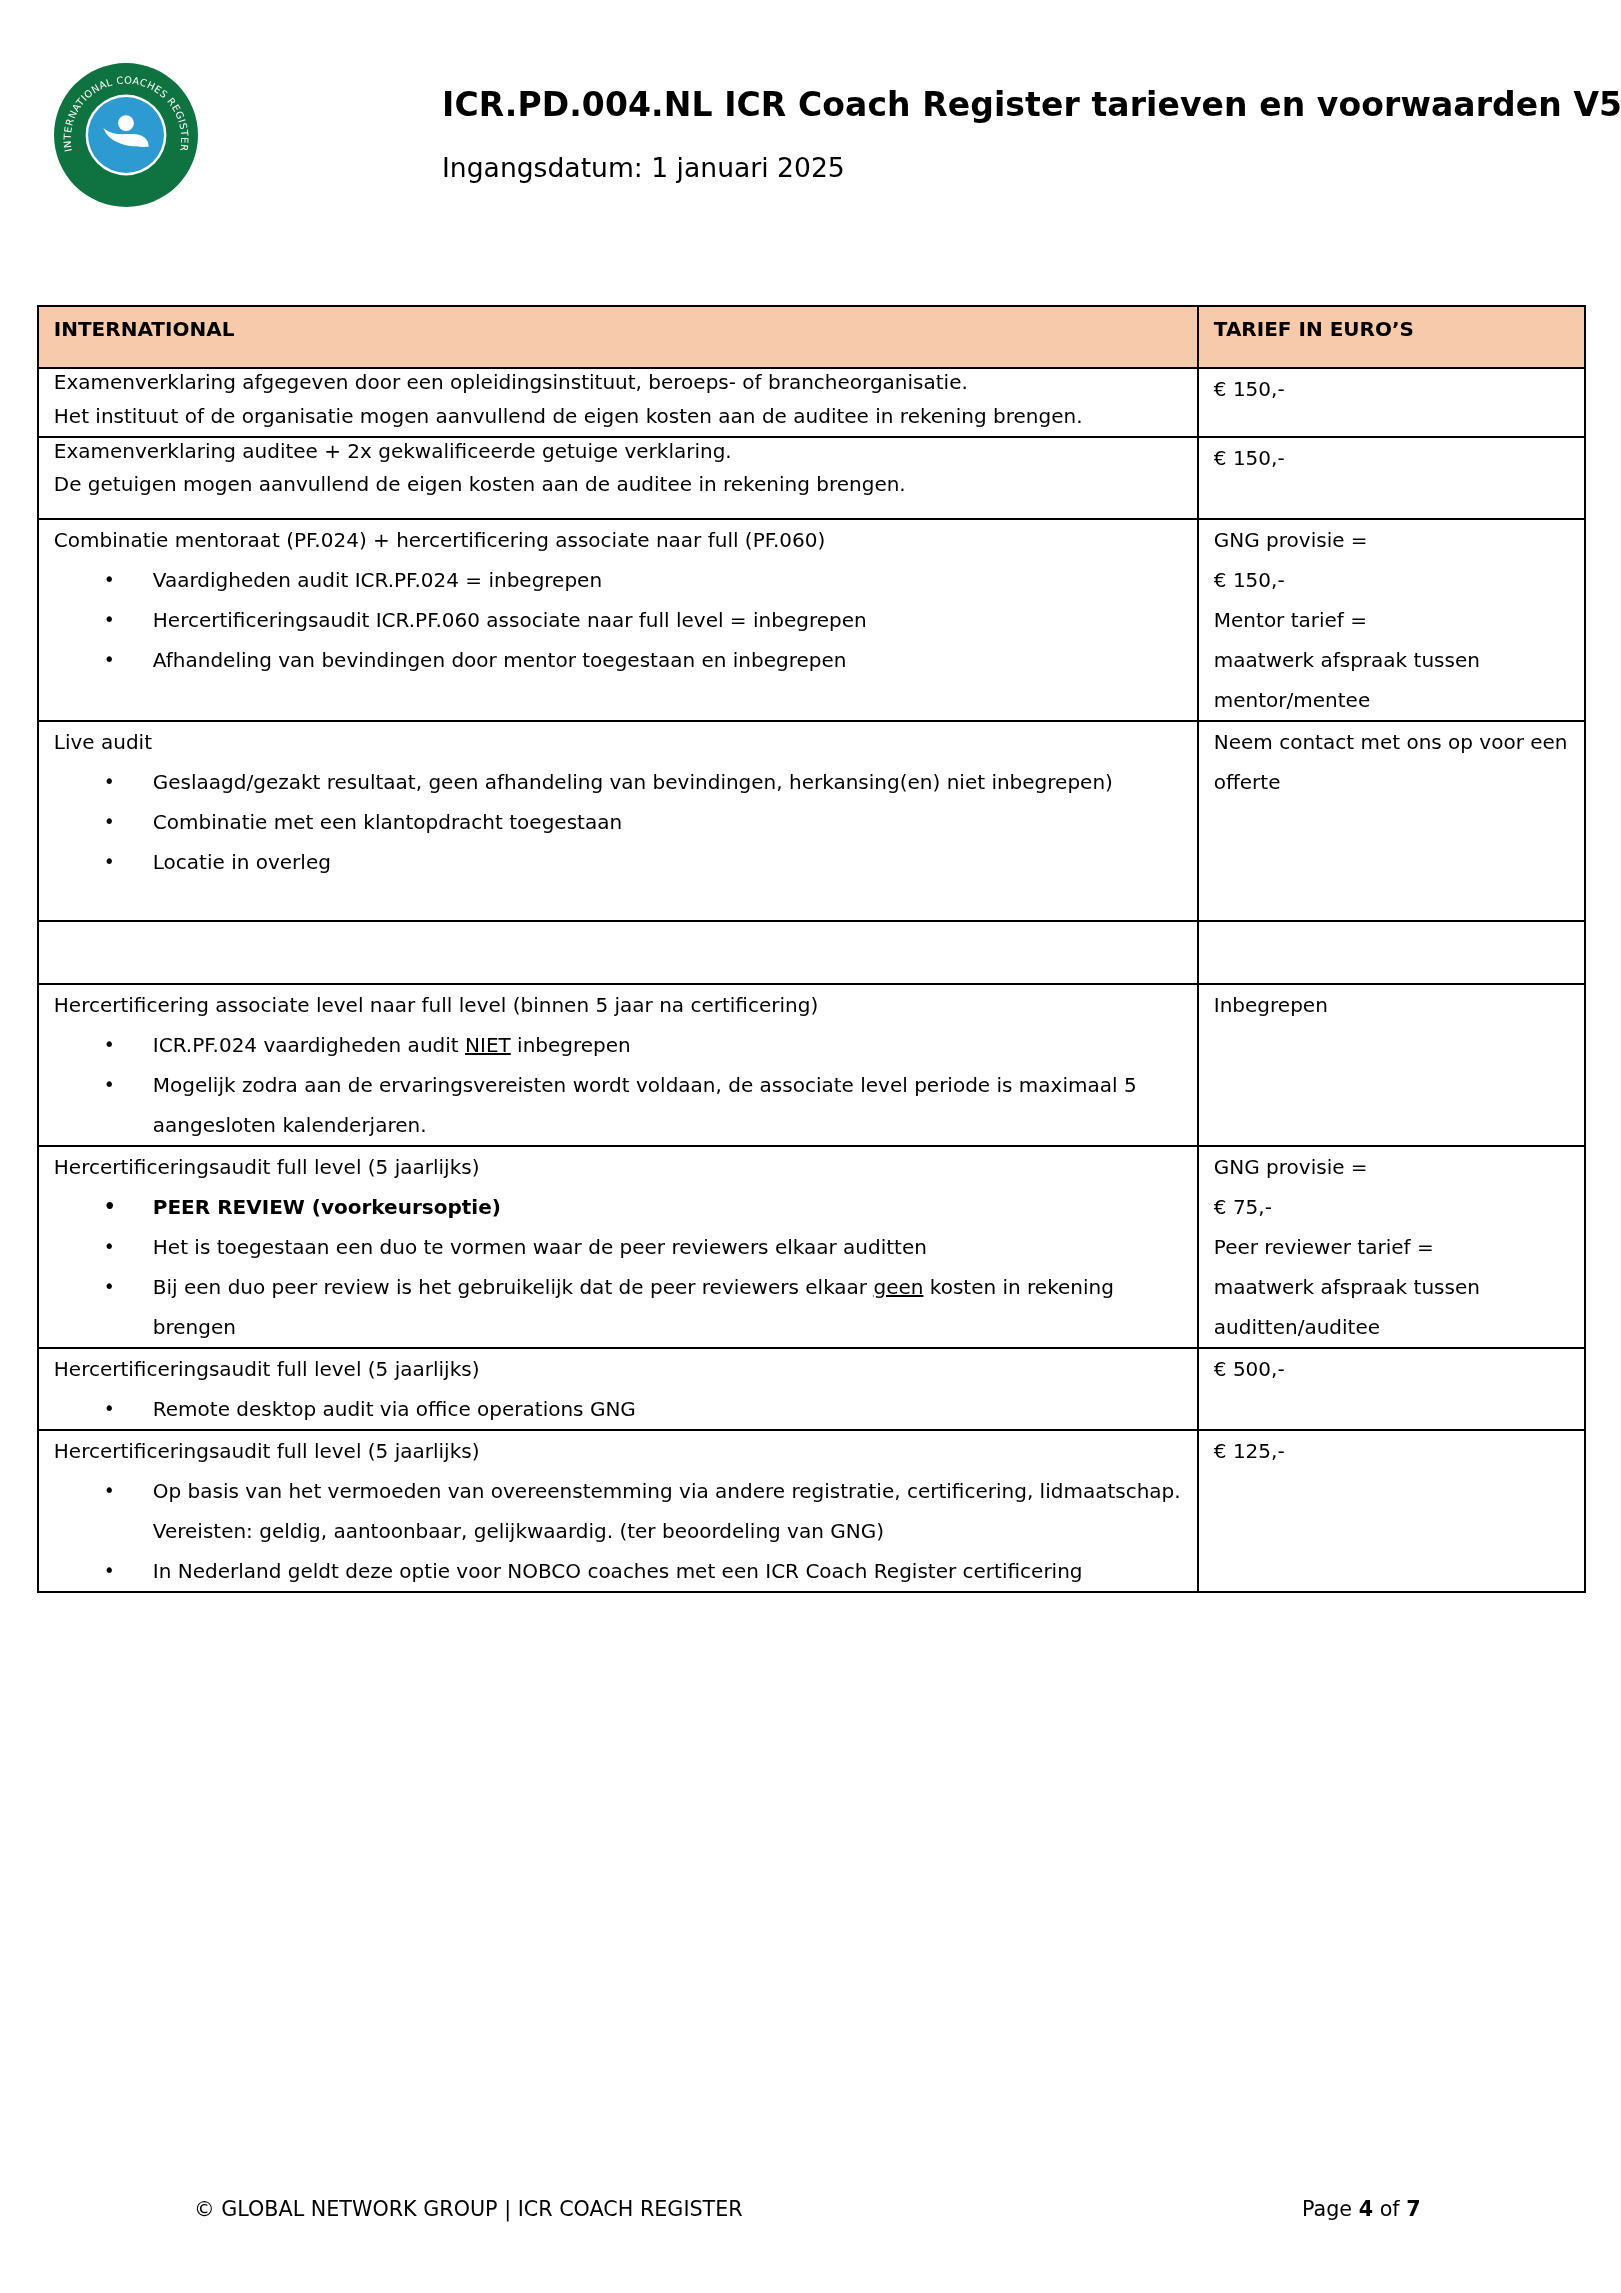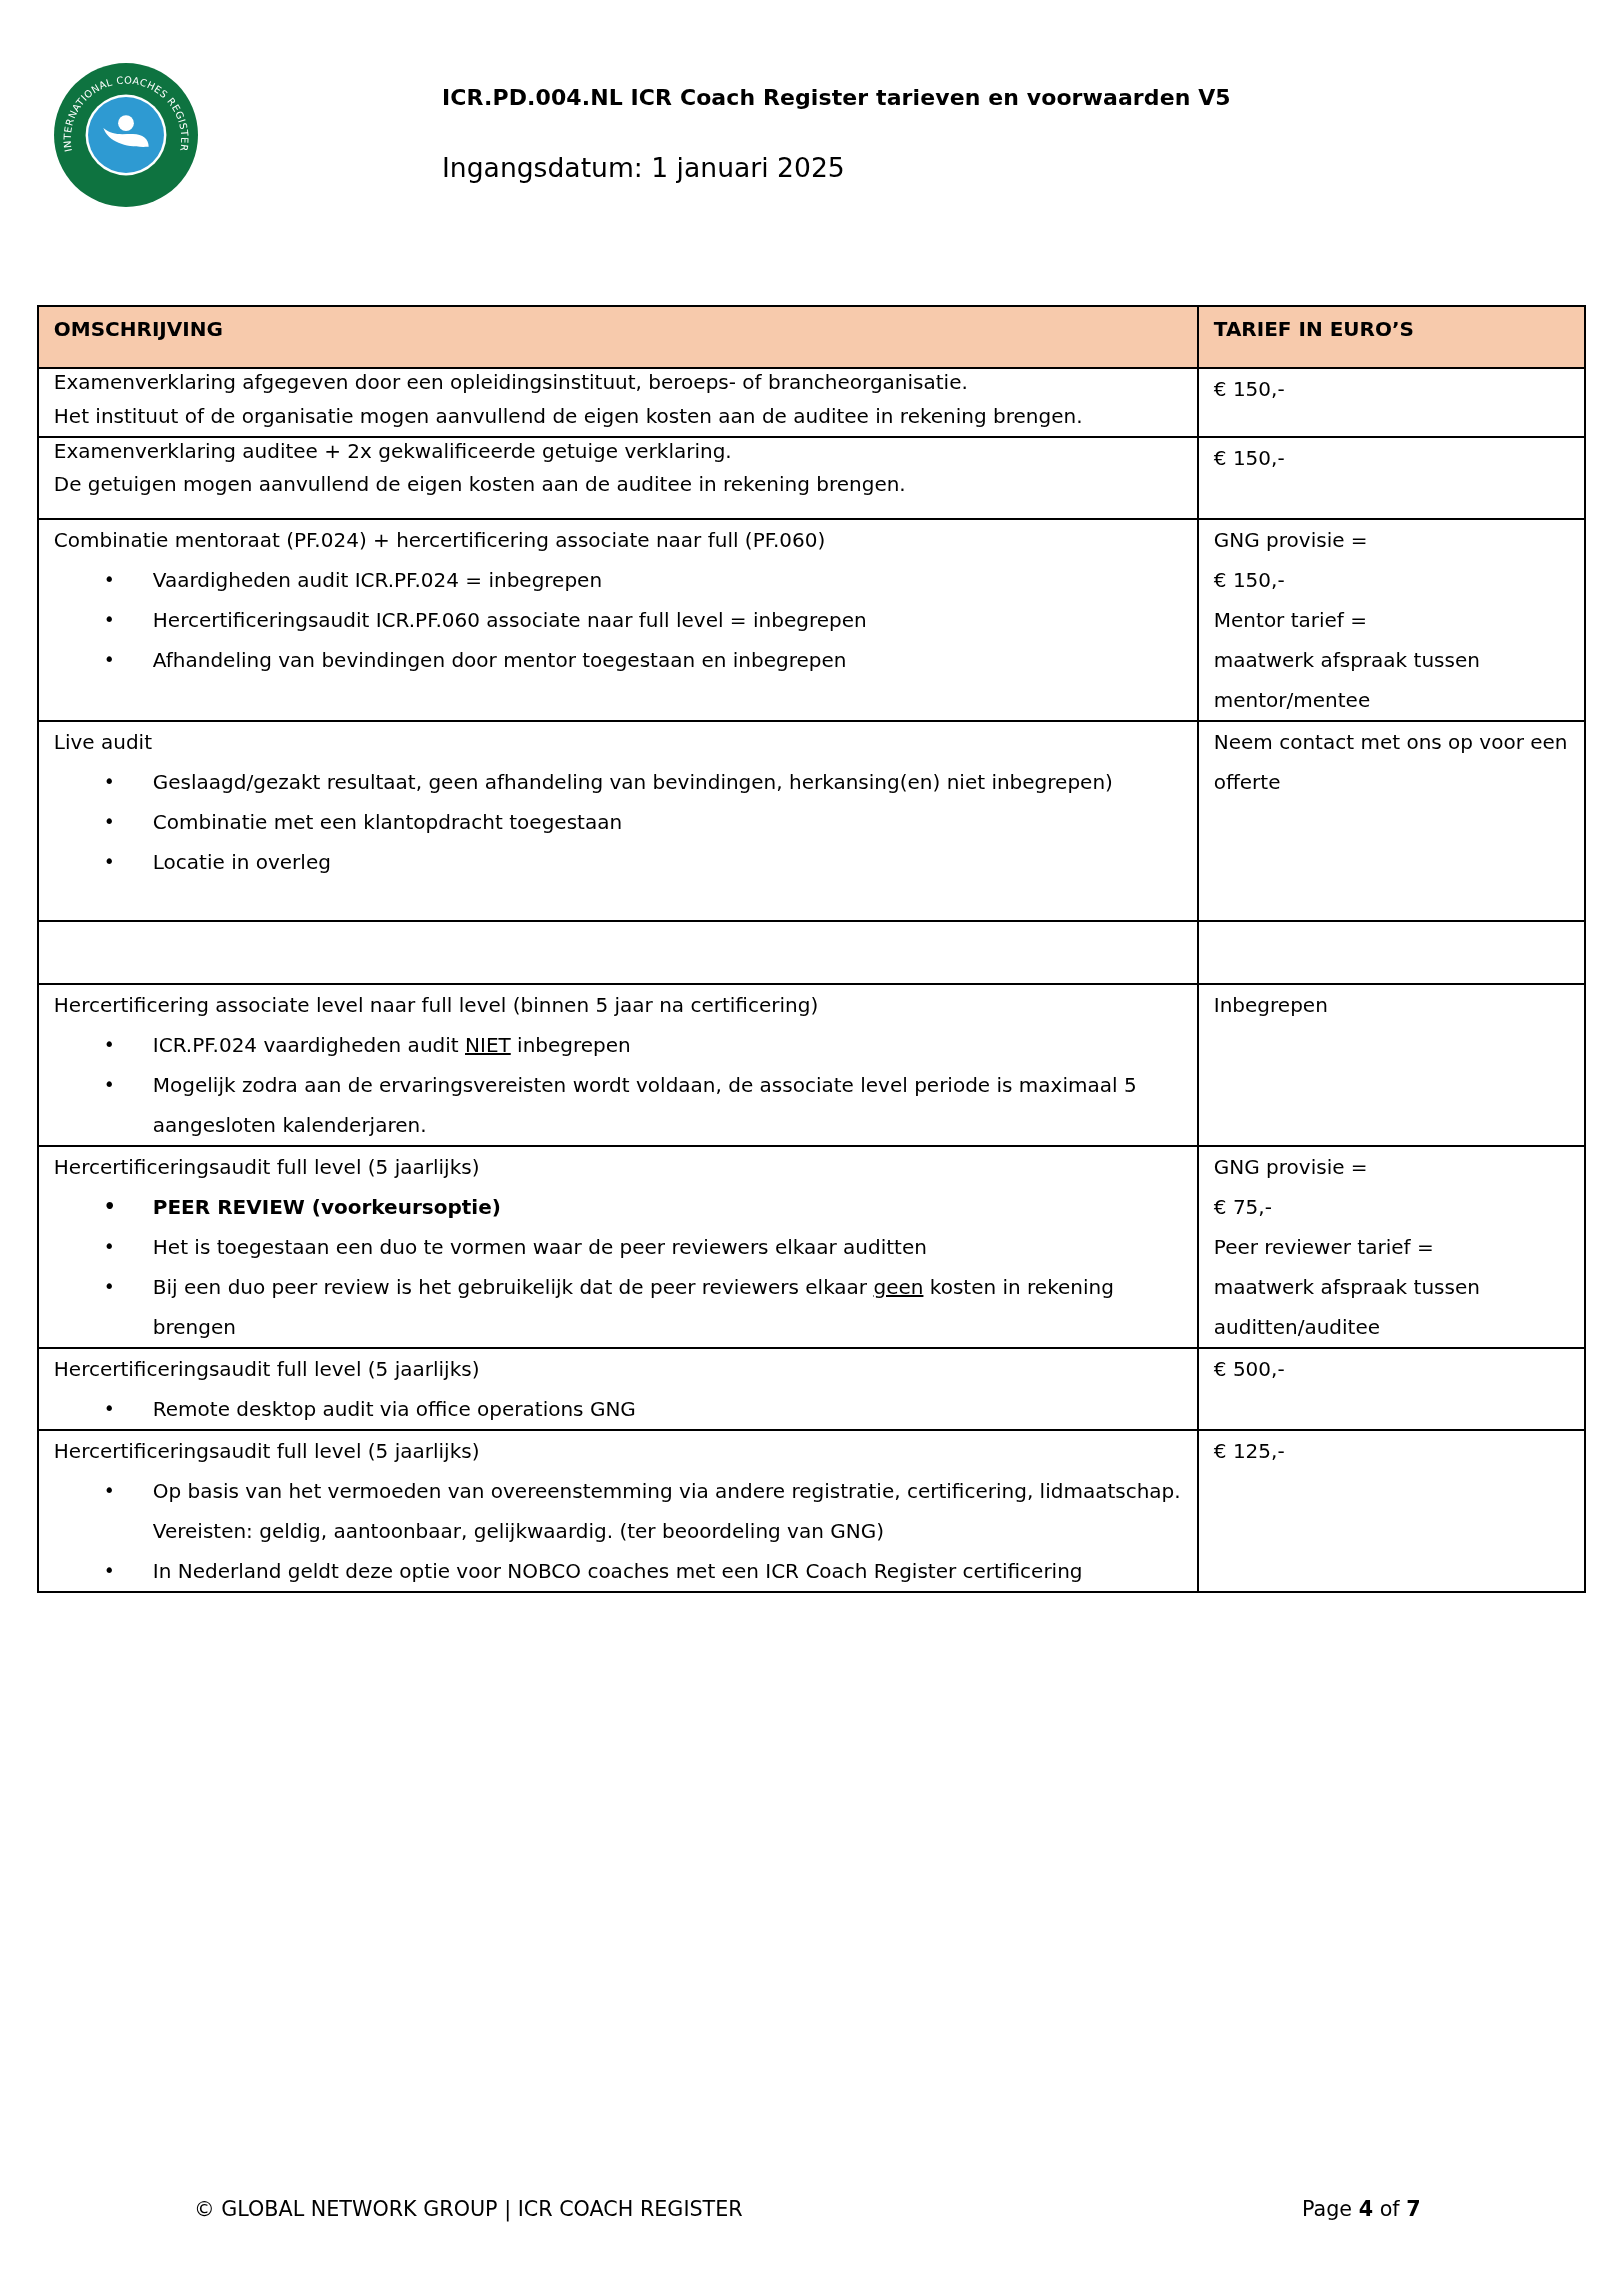--- a/index.html
+++ b/index.html
@@ -1,21 +1,21 @@
 <!DOCTYPE html>
 <html><head>
   <meta charset="utf-8">
   <style>
     * { box-sizing: border-box; margin: 0; padding: 0; }
     html, body { width: 1621px; height: 2293px; background: #ffffff; }
     body { position: relative; font-family: "DejaVu Sans", sans-serif; color: #000; overflow: hidden; }
 
     .logo { position: absolute; left: 54px; top: 63px; width: 144px; height: 144px; }
 
-    .doc-title { position: absolute; left: 442px; top: 85px; font-size: 22px; font-weight: bold; white-space: nowrap; letter-spacing: 0.1px; }
+    .doc-title { position: absolute; left: 442px; top: 85px; font-size: 33px; font-weight: bold; white-space: nowrap; letter-spacing: 0.1px; }
     .doc-date { position: absolute; left: 442px; top: 152px; font-size: 26.6px; white-space: nowrap; text-align: center; }
 
     table.tarieven {
       position: absolute; left: 37px; top: 305px; width: 1548px;
       border-collapse: collapse; table-layout: fixed;
       font-size: 20px;
     }
     table.tarieven col.c1 { width: 1160px; }
     table.tarieven col.c2 { width: 387px; }
     table.tarieven td, table.tarieven th {
@@ -56,21 +56,21 @@
 <div class="doc-title">ICR.PD.004.NL ICR Coach Register tarieven en voorwaarden V5</div>
 <div class="doc-date">Ingangsdatum: 1 januari 2025</div>
 
 <table class="tarieven">
   <colgroup>
       <col class="c1">
       <col class="c2">
     </colgroup>
   <tbody>
       <tr>
-    <th>OMSCHRIJVING</th>
+    <th>INTERNATIONAL</th>
     <th>TARIEF IN EURO’S</th>
   </tr>
 
   <tr style="height:60px">
     <td>
       <div style="line-height:27.6px;padding-top:0px">Examenverklaring afgegeven door een opleidingsinstituut, beroeps- of brancheorganisatie.</div>
       <div style="line-height:39px">Het instituut of de organisatie mogen aanvullend de eigen kosten aan de auditee in rekening brengen.</div>
     </td>
     <td class="mid">
       <div>€ 150,-</div>

